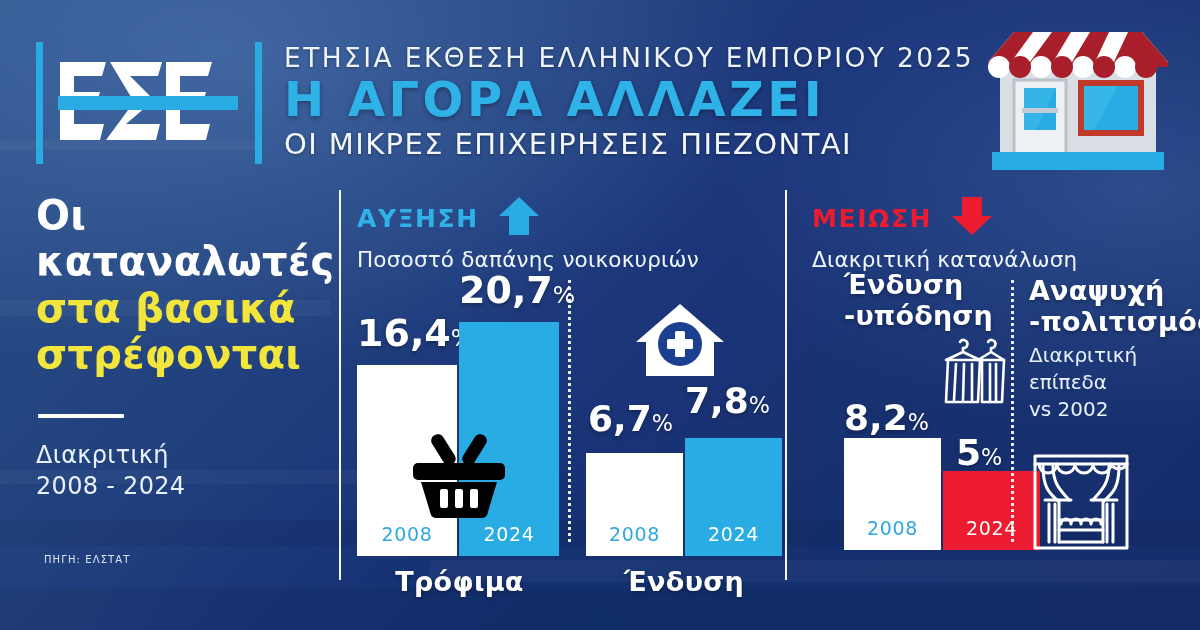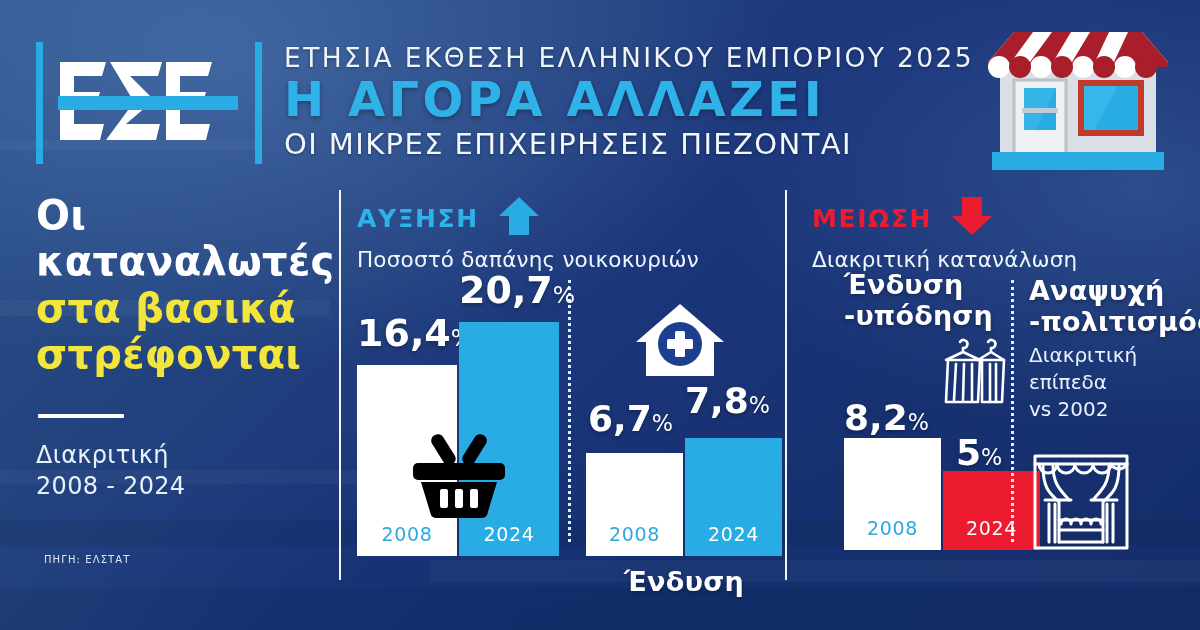--- a/index.html
+++ b/index.html
@@ -222,20 +222,21 @@
         <rect x="61" y="6" width="13" height="34" rx="6" transform="rotate(32 68 23)"></rect>
         <rect x="6" y="36" width="92" height="17" rx="5"></rect>
         <path d="M14,55 L90,55 L80,88 C79,90 77,91 75,91 L29,91 C27,91 25,90 24,88 Z"></path>
       </g>
       <g fill="#ffffff">
         <rect x="33" y="62" width="8" height="19" rx="2"></rect>
         <rect x="48" y="62" width="8" height="19" rx="2"></rect>
         <rect x="63" y="62" width="8" height="19" rx="2"></rect>
       </g>
     </svg>
+    <div class="cat" style="left:0px;top:376px;width:205px;">Τρόφιμα</div>
   </div>
 
   <div class="dotsep" style="left:568px;top:280px;height:262px;"></div>
 
   <div class="group" style="left:586px;top:190px;width:187px;height:366px;">
     <svg class="icon-abs" width="92" height="80" viewBox="0 0 92 80" style="left:48px;top:110px;">
       <path d="M46,4 L90,42 L80,42 L80,76 L12,76 L12,42 L2,42 Z" fill="#ffffff"></path>
       <circle cx="46" cy="44" r="22" fill="#1d3f8f"></circle>
       <g fill="#ffffff">
         <rect x="41" y="31" width="10" height="26" rx="1.5"></rect>

